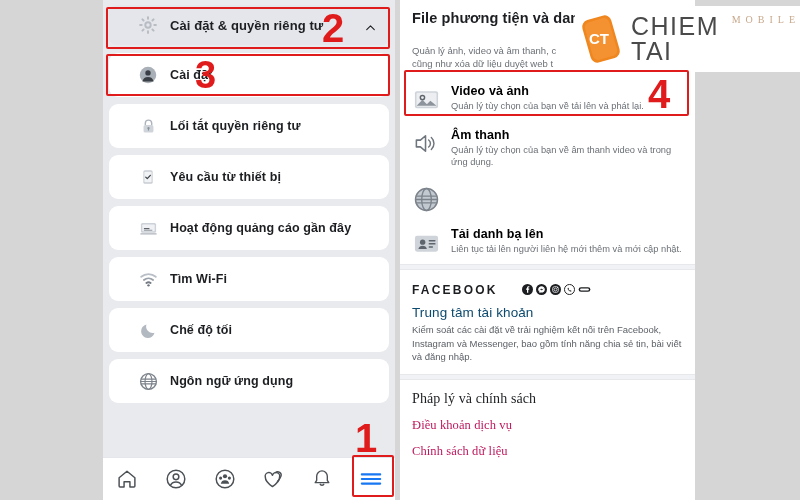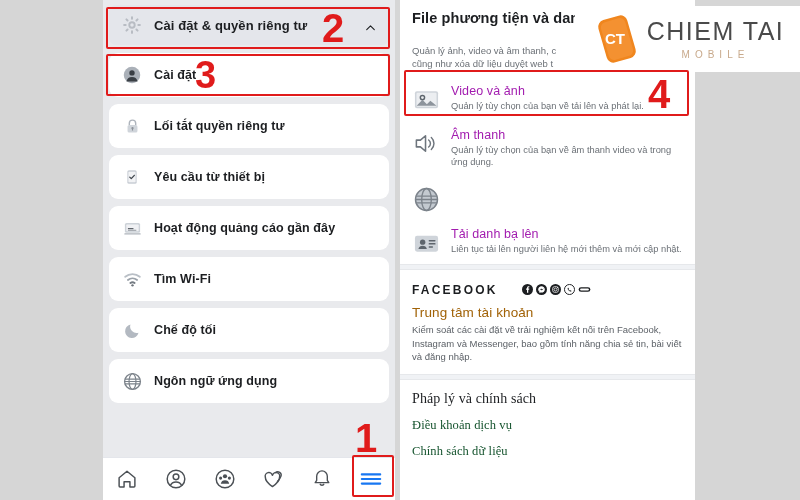--- a/index.html
+++ b/index.html
@@ -18,21 +18,21 @@
     background: #e9eaed;
     overflow: hidden;
   }
   .left-scroll { padding: 5px 6px 0 6px; }
 
   .card {
     background: #ffffff;
     border-radius: 9px;
     margin-bottom: 7px;
     display: flex; align-items: center;
-    padding: 0 12px;
+    padding: 0 28px;
     height: 44px;
     position: relative;
   }
   .card-icon {
     width: 22px; height: 22px;
     flex: 0 0 22px;
     display: flex; align-items: center; justify-content: center;
     margin-right: 11px;
   }
   .card-label {
@@ -86,62 +86,62 @@
     display: flex; align-items: flex-start;
     padding: 7px 12px 7px 12px;
     position: relative;
   }
   .row-icon {
     width: 28px; height: 28px; flex: 0 0 28px;
     margin-right: 11px; margin-top: 2px;
     display: flex; align-items: center; justify-content: center;
   }
   .row-body { flex: 1; min-width: 0; }
-  .row-title { font-size: 12.5px; font-weight: 400; color: #a21caf; letter-spacing: .1px; }
+  .row-title { font-size: 12.5px; font-weight: 700; color: #000000; letter-spacing: .1px; }
   .row-desc { font-size: 9.3px; color: #6b7076; line-height: 1.38; margin-top: 2px; }
 
   .divider { height: 6px; background: #f0f2f5; border-top: 1px solid #e6e8eb; border-bottom: 1px solid #e6e8eb; }
 
   .fb-brand {
     display: flex; align-items: center; gap: 24px;
     padding: 11px 12px 4px 12px;
   }
   .fb-word { font-size: 12px; font-weight: 700; letter-spacing: 2.2px; color: #1c1e21; }
   .fb-socials { display: flex; gap: 3px; align-items: center; }
 
   .link-block { padding: 2px 12px 10px 12px; }
-  .link-title { font-size: 13.5px; color: #a16207; font-weight: 400; letter-spacing: .1px; }
+  .link-title { font-size: 13.5px; color: #0c4a6e; font-weight: 400; letter-spacing: .1px; }
   .link-desc { font-size: 9.5px; color: #5c6167; line-height: 1.42; margin-top: 3px; }
 
   .legal { padding: 11px 12px 0 12px; font-family: Liberation Serif, serif; }
   .legal-h { font-size: 14px; color: #1c1e21; font-weight: 400; letter-spacing: .1px; }
-  .legal-item { font-size: 12.5px; color: #14532d; margin-top: 11px; letter-spacing: .1px; }
+  .legal-item { font-size: 12.5px; color: #be185d; margin-top: 11px; letter-spacing: .1px; }
 
   
   .logo {
     position: absolute; left: 575px; top: 6px;
     width: 225px; height: 66px;
     background: #ffffff;
     display: flex; align-items: center;
     padding-left: 4px;
     justify-content: center;
   }
   .logo-mark {
     width: 44px; height: 52px; flex: 0 0 44px;
     position: relative; margin-right: 8px;
   }
-  .logo-text { display: flex; flex-direction: column; justify-content: center; }
+  .logo-text { display: flex; justify-content: center; }
   .logo-main {
     font-size: 25px; font-weight: 400; color: #4a4a4a;
     letter-spacing: 1.5px; line-height: 1;
     font-family: "Liberation Sans", sans-serif;
   }
   .logo-sub {
     font-size: 10px; letter-spacing: 5px; color: #c8a98b;
-    margin-top: 5px; text-align: center;
+    text-align: center; font-family: Liberation Serif, serif;
   }
 </style>
 </head>
 <body>
 
 <div class="screen">
 
   <div class="left-panel">
     <div class="left-scroll">
 

